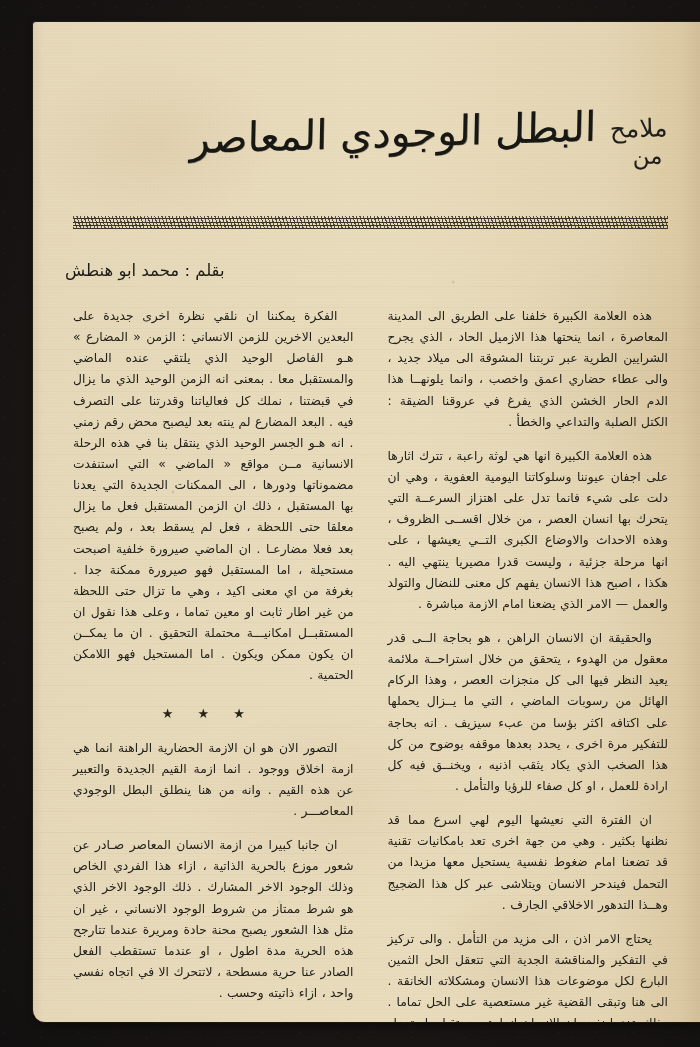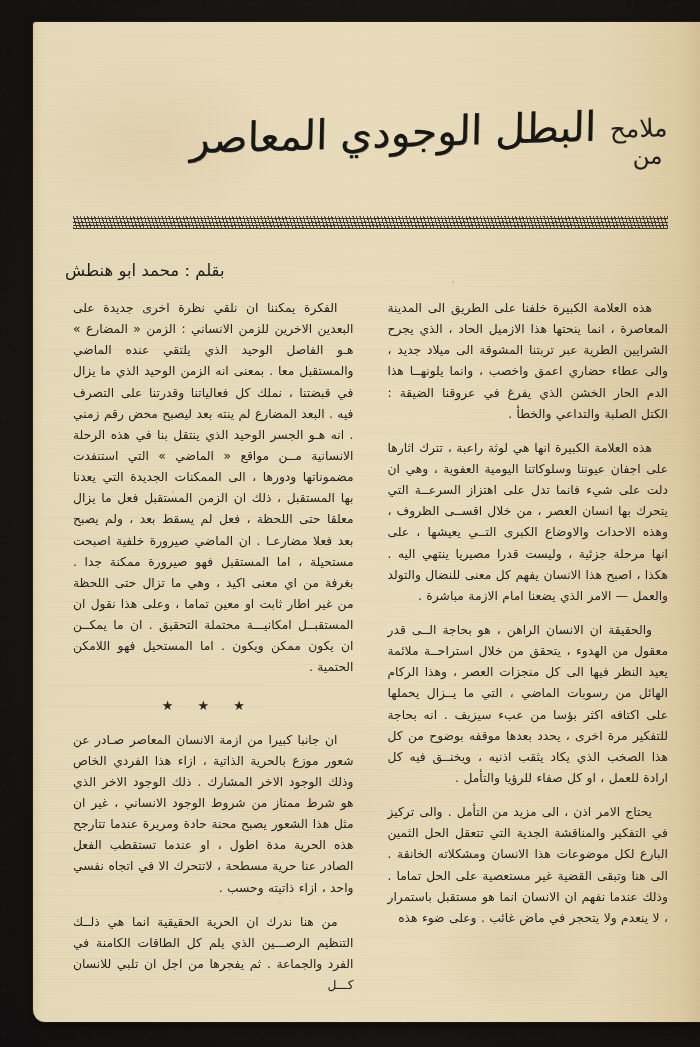--- a/index.html
+++ b/index.html
@@ -179,21 +179,21 @@
     flex-direction: row;
     gap: 34px;
     margin: 18px 32px 0 40px;
     direction: rtl;
   }
   .col {
     flex: 1 1 0;
     min-width: 0;
   }
   .col p {
-    margin: 0 0 13px 0;
+    margin: 8px 0 13px 0;
     font-family: "DejaVu Sans", "Liberation Sans", sans-serif;
     font-size: 12.3px;
     line-height: 1.72;
     color: #24221c;
     text-align: justify;
     text-justify: inter-word;
     text-indent: 16px;
     word-spacing: .5px;
     letter-spacing: 0;
   }
@@ -248,28 +248,30 @@
       </div>
 
       <div class="byline">بقلم : محمد ابو هنطش</div>
 
       <div class="columns">
 
         <div class="col">
           <p>هذه العلامة الكبيرة خلفنا على الطريق الى المدينة المعاصرة ، انما ينحتها هذا الازميل الحاد ، الذي يجرح الشرايين الطرية عبر تربتنا المشوقة الى ميلاد جديد ، والى عطاء حضاري اعمق واخصب ، وانما يلونهــا هذا الدم الحار الخشن الذي يفرغ في عروقنا الضيقة : الكتل الصلبة والتداعي والخطأ .</p>
           <p>هذه العلامة الكبيرة انها هي لوثة راعبة ، تترك اثارها على اجفان عيوننا وسلوكاتنا اليومية العفوية ، وهي ان دلت على شيء فانما تدل على اهتزاز السرعــة التي يتحرك بها انسان العصر ، من خلال اقســى الظروف ، وهذه الاحداث والاوضاع الكبرى التــي يعيشها ، على انها مرحلة جزئية ، وليست قدرا مصيريا ينتهي اليه . هكذا ، اصبح هذا الانسان يفهم كل معنى للنضال والتولد والعمل — الامر الذي يضعنا امام الازمة مباشرة .</p>
           <p>والحقيقة ان الانسان الراهن ، هو بحاجة الــى قدر معقول من الهدوء ، يتحقق من خلال استراحــة ملائمة يعيد النظر فيها الى كل منجزات العصر ، وهذا الركام الهائل من رسوبات الماضي ، التي ما يــزال يحملها على اكتافه اكثر بؤسا من عبء سيزيف . انه بحاجة للتفكير مرة اخرى ، يحدد بعدها موقفه بوضوح من كل هذا الصخب الذي يكاد يثقب اذنيه ، ويخنــق فيه كل ارادة للعمل ، او كل صفاء للرؤيا والتأمل .</p>
+          <p>ان الفترة التي نعيشها اليوم لهي اسرع مما قد نظنها بكثير . وهي من جهة اخرى تعد بامكانيات تقنية قد تضعنا امام ضغوط نفسية يستحيل معها مزيدا من التحمل فيندحر الانسان ويتلاشى عبر كل هذا الضجيج وهــذا التدهور الاخلاقي الجارف .</p>
           <p>يحتاج الامر اذن ، الى مزيد من التأمل . والى تركيز في التفكير والمناقشة الجدية التي تتعقل الحل الثمين البارع لكل موضوعات هذا الانسان ومشكلاته الخانقة . الى هنا وتبقى القضية غير مستعصية على الحل تماما . وذلك عندما نفهم ان الانسان انما هو مستقبل باستمرار ، لا ينعدم ولا يتحجر في ماض غائب . وعلى ضوء هذه</p>
         </div>
 
         <div class="col">
           <p>الفكرة يمكننا ان نلقي نظرة اخرى جديدة على البعدين الاخرين للزمن الانساني : الزمن « المضارع » هـو الفاصل الوحيد الذي يلتقي عنده الماضي والمستقبل معا . بمعنى انه الزمن الوحيد الذي ما يزال في قبضتنا ، نملك كل فعالياتنا وقدرتنا على التصرف فيه . البعد المضارع لم ينته بعد ليصبح محض رقم زمني . انه هـو الجسر الوحيد الذي ينتقل بنا في هذه الرحلة الانسانية مــن مواقع « الماضي » التي استنفدت مضموناتها ودورها ، الى الممكنات الجديدة التي يعدنا بها المستقبل ، ذلك ان الزمن المستقبل فعل ما يزال معلقا حتى اللحظة ، فعل لم يسقط بعد ، ولم يصبح بعد فعلا مضارعـا . ان الماضي صيرورة خلفية اصبحت مستحيلة ، اما المستقبل فهو صيرورة ممكنة جدا . بغرفة من اي معنى اكيد ، وهي ما تزال حتى اللحظة من غير اطار ثابت او معين تماما ، وعلى هذا نقول ان المستقبــل امكانيـــة محتملة التحقيق . ان ما يمكــن ان يكون ممكن ويكون . اما المستحيل فهو اللامكن الحتمية .</p>
 
           <div class="stars">★ ★ ★</div>
 
+          <p>التصور الان هو ان الازمة الحضارية الراهنة انما هي ازمة اخلاق ووجود . انما ازمة القيم الجديدة والتعبير عن هذه القيم . وانه من هنا ينطلق البطل الوجودي المعاصـــر .</p>
           <p>ان جانبا كبيرا من ازمة الانسان المعاصر صـادر عن شعور موزع بالحرية الذاتية ، ازاء هذا الفردي الخاص وذلك الوجود الاخر المشارك . ذلك الوجود الاخر الذي هو شرط ممتاز من شروط الوجود الانساني ، غير ان مثل هذا الشعور يصبح محنة حادة ومريرة عندما تتارجح هذه الحرية مدة اطول ، او عندما تستقطب الفعل الصادر عنا حرية مسطحة ، لاتتحرك الا في اتجاه نفسي واحد ، ازاء ذاتيته وحسب .</p>
           <p>من هنا ندرك ان الحرية الحقيقية انما هي ذلــك التنظيم الرصـــين الذي يلم كل الطاقات الكامنة في الفرد والجماعة . ثم يفجرها من اجل ان تلبي للانسان كـــل</p>
         </div>
 
       </div>
 
     </div>
   </div>
 </div>
 

